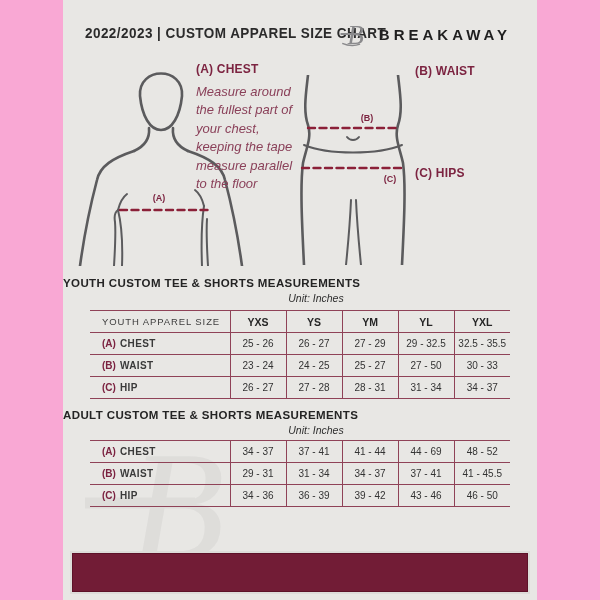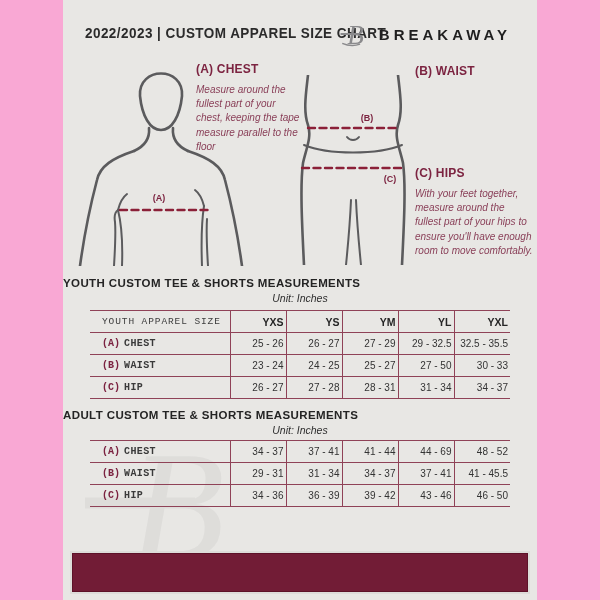--- a/index.html
+++ b/index.html
@@ -10,37 +10,37 @@
 
   
   .hdr-title { position:absolute; left:22px; top:24px; font-size:15px; font-weight:bold;
                color:#2b2b2b; letter-spacing:0.5px; transform:scaleX(0.9); transform-origin:left center;
                white-space:nowrap; }
   .hdr-logo-group { position:absolute; right:26px; top:16px; display:flex; align-items:center; gap:7px; }
   .hdr-brand { font-size:15px; font-weight:bold; letter-spacing:4px; color:#1f1f1f; }
 
   
   .guide-h { position:absolute; font-size:12px; font-weight:bold; color:#7c2441; letter-spacing:0.2px; }
-  .guide-b { position:absolute; font-size:10px; font-style:italic; color:#8a4059; line-height:1.42; }
+  .guide-b { position:absolute; font-size:13px; font-style:italic; color:#8a4059; line-height:1.42; }
 
   .fig { position:absolute; }
 
   
   .sec-title { position:absolute; left:0; width:557px; text-align:left; font-size:11.5px;
                font-weight:bold; color:#242424; letter-spacing:0.4px; }
-  .sec-unit  { position:absolute; left:0; width:474px; text-align:center; font-size:10.5px;
+  .sec-unit  { position:absolute; left:16px; width:474px; text-align:center; font-size:10.5px;
                font-style:italic; color:#2e2e2e; }
 
   
   .size-table { position:absolute; left:27px; width:420px; border-collapse:collapse;
                 table-layout:fixed; z-index:2; }
   .size-table td { border:1px solid #8f4257; border-top-width:1.4px; border-bottom-width:1.4px;
-                   height:22px; padding:0 2px; text-align:right; vertical-align:middle;
+                   height:22px; padding:0 2px; text-align:center; vertical-align:middle;
                    font-size:10px; color:#333; }
-  .size-table td.c0 { border-left:none; text-align:left; padding-left:12px; width:140px;font-family:Liberation Mono, monospace; }
+  .size-table td.c0 { border-left:none; text-align:left; padding-left:12px; width:140px; }
   .size-table td:last-child { border-right:none; }
   .size-table tr.head td { font-weight:bold; font-size:10.5px; color:#262626; }
   .size-table tr.head td.c0 { font-weight:normal; font-size:9.5px; letter-spacing:0.9px; color:#3d3d3d; }
   .size-table .key { color:#7b2240; font-weight:bold; margin-right:4px; }
   .size-table .rowlabel { font-weight:bold; color:#3a3a3a; letter-spacing:0.4px; }
 
   
   .watermark { position:absolute; left:12px; top:408px; z-index:1; opacity:0.45; }
   .footer-bar { position:absolute; left:9px; top:553px; width:456px; height:39px;
                 background:#721c36; border:1px solid #5d1128; outline:2px solid #dddcd9; z-index:2; }
@@ -91,21 +91,20 @@
       <text class="dash-label" x="69" y="46" text-anchor="middle" stroke="none">(B)</text>
       <text class="dash-label" x="92" y="107" text-anchor="middle" stroke="none">(C)</text>
     </svg>
 
     <div class="guide-h" style="left:133px; top:62px;">(A) CHEST</div>
     <div class="guide-b" style="left:133px; top:83px; width:104px;">Measure around the fullest part of your chest, keeping the tape measure parallel to the floor</div>
 
     <div class="guide-h" style="left:352px; top:64px;">(B) WAIST</div>
 
     <div class="guide-h" style="left:352px; top:166px;">(C) HIPS</div>
-    <div class="guide-b" style="left:352px; top:187px; width:118px;">With your feet together, measure around the fullest part of your hips to ensure you'll have enough room to move comfortably.</div>
 
     <svg class="watermark" width="230" height="185" viewBox="0 0 46 37">
       <text x="11" y="30" font-family="Liberation Serif, serif" font-style="italic" font-size="31" fill="#d3d2d0">B</text>
       <path d="M2 19 H24" stroke="#d3d2d0" stroke-width="2.2" fill="none"></path>
       <path d="M4 29.5 C 12 32.5 20 32.5 26 30.5" stroke="#d3d2d0" stroke-width="1.5" fill="none"></path>
     </svg>
 
     <div class="sec-title" style="top:277px;">YOUTH CUSTOM TEE &amp; SHORTS MEASUREMENTS</div>
     <div class="sec-unit" style="top:292px;">Unit: Inches</div>
 

